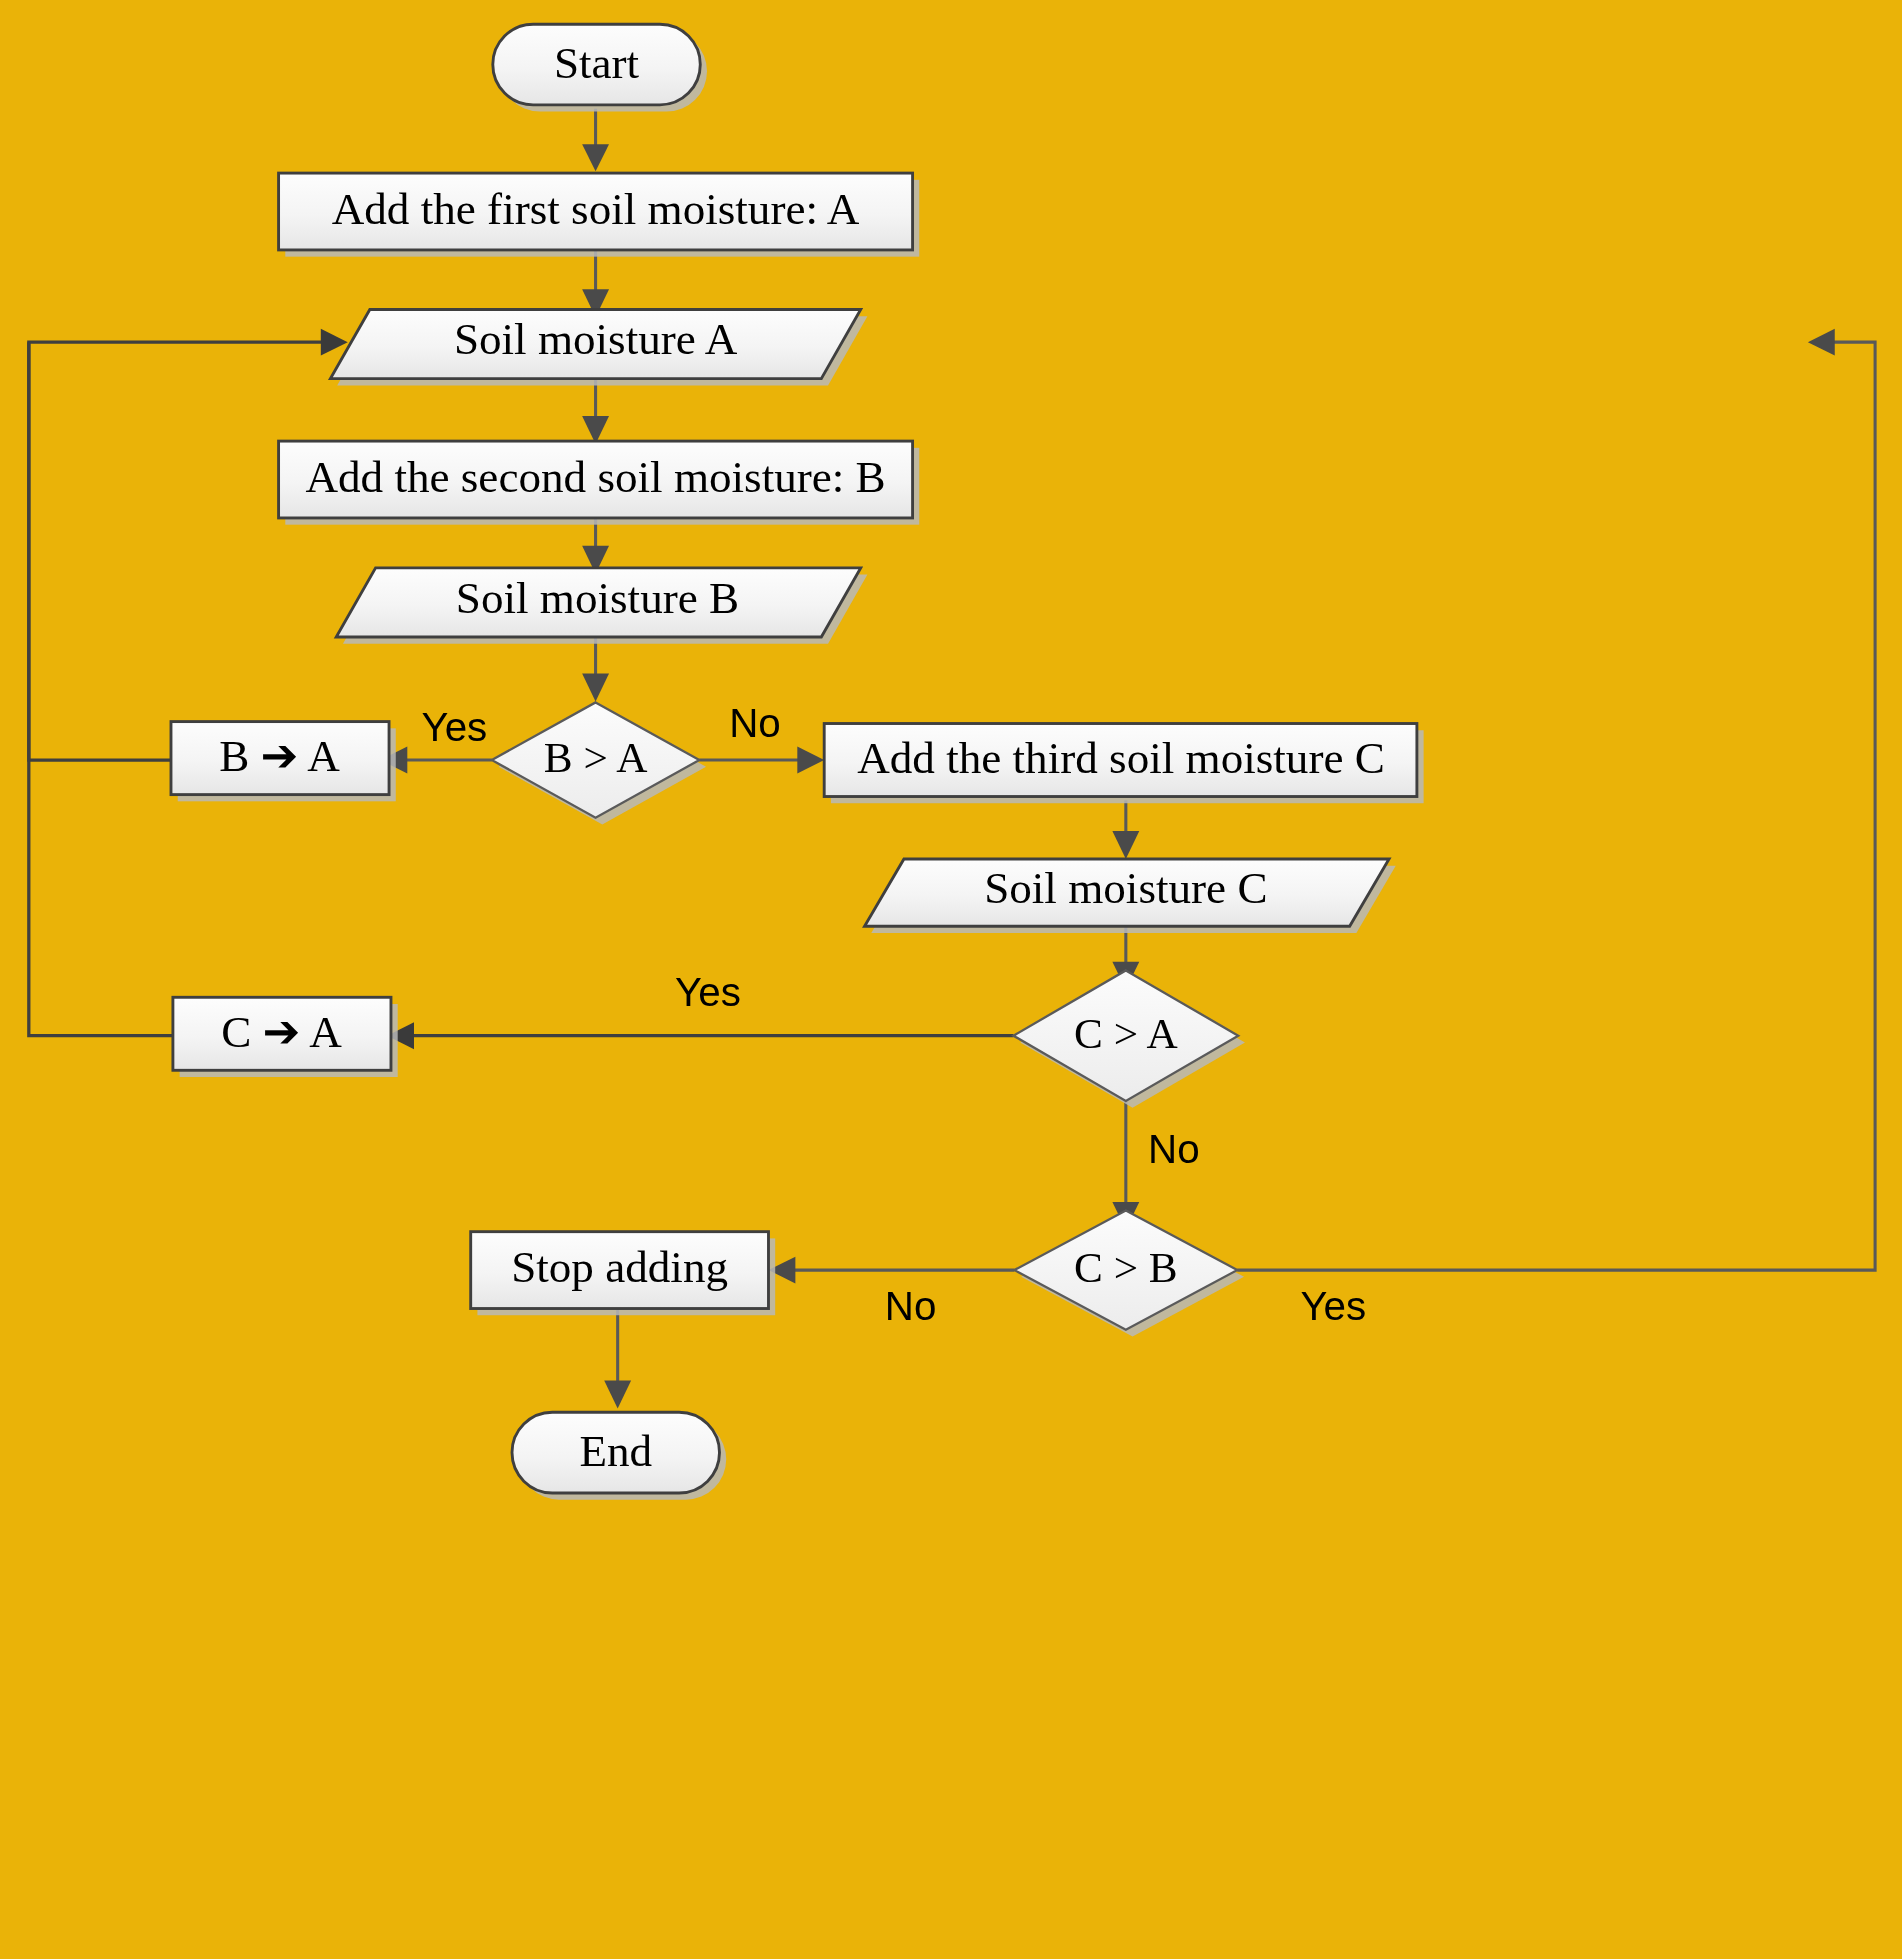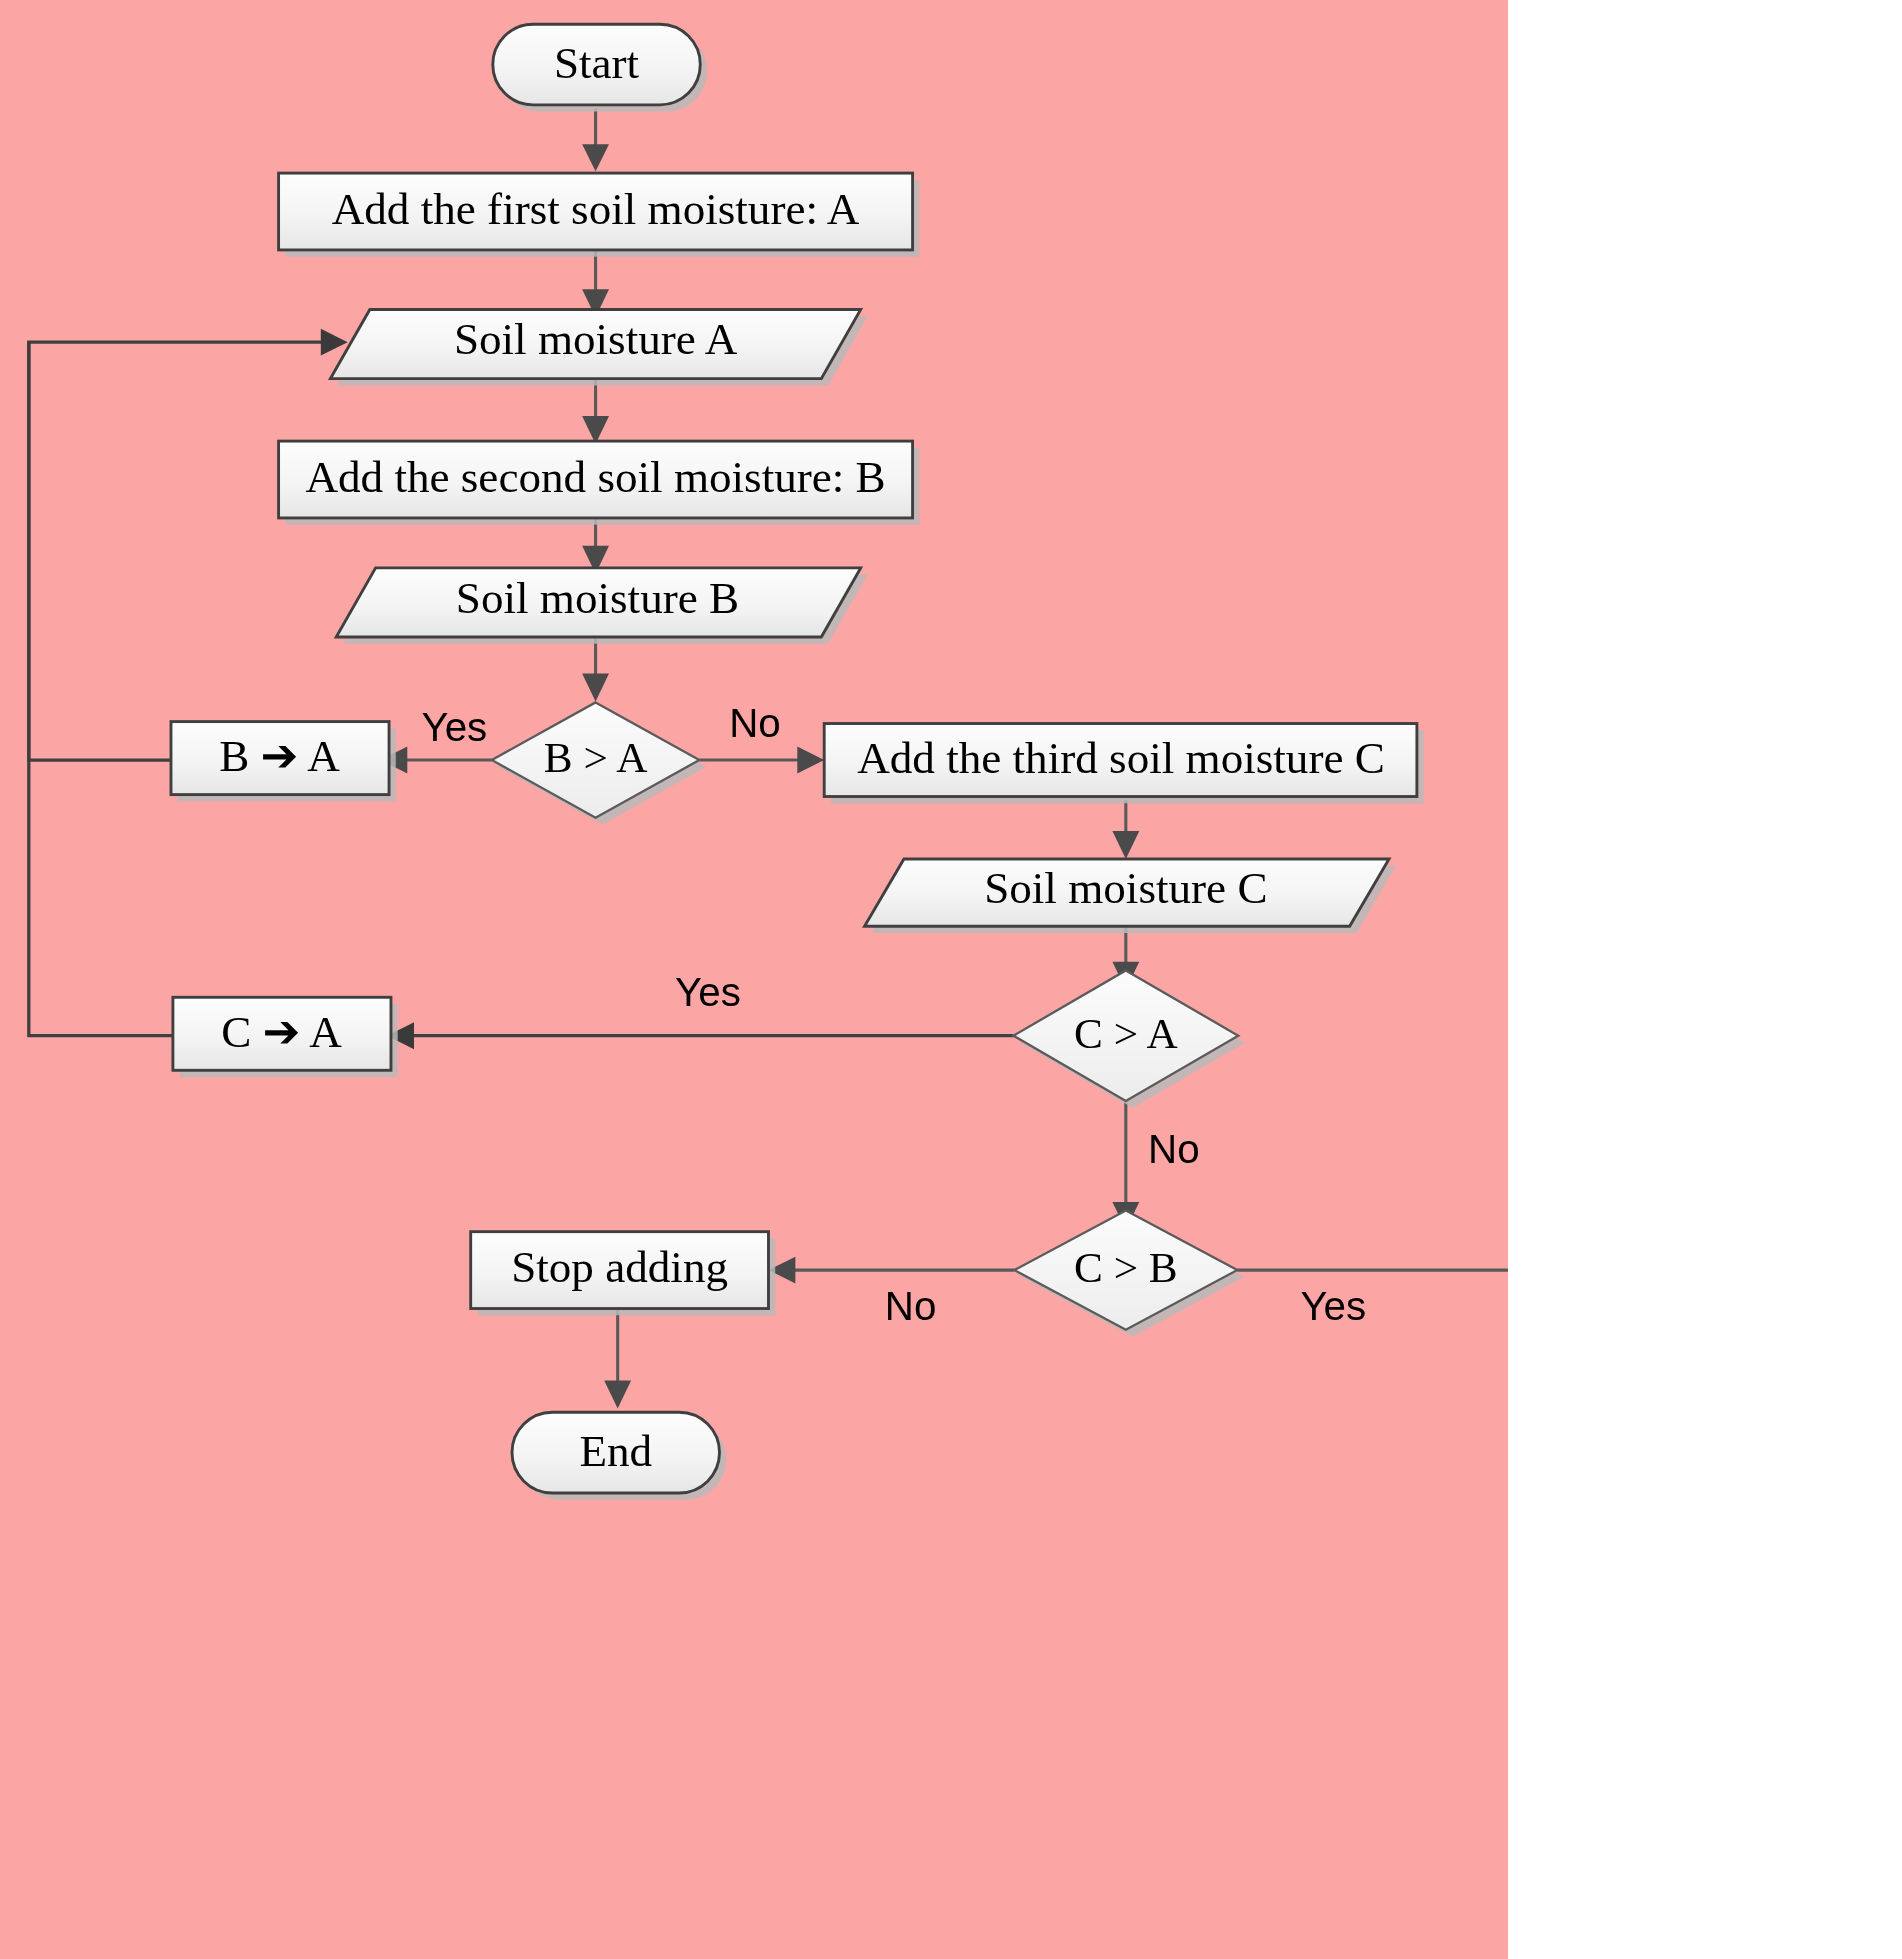--- a/index.html
+++ b/index.html
@@ -6,23 +6,23 @@
   html, body {
     margin: 0;
     padding: 0;
     background: #ffffff;
   }
   body {
     font-family: "Liberation Serif", "DejaVu Serif", serif;
   }
   #flow-root {
     position: relative;
-    width: 1508px;
+    width: 1902px;
     height: 1960px;
-    background: #fca5a5;
+    background: #eab308;
     overflow: hidden;
   }
   svg#flow-svg {
     position: absolute;
     top: 0;
     left: 0;
     width: 1902px;
     height: 1960px;
     display: block;
   }

